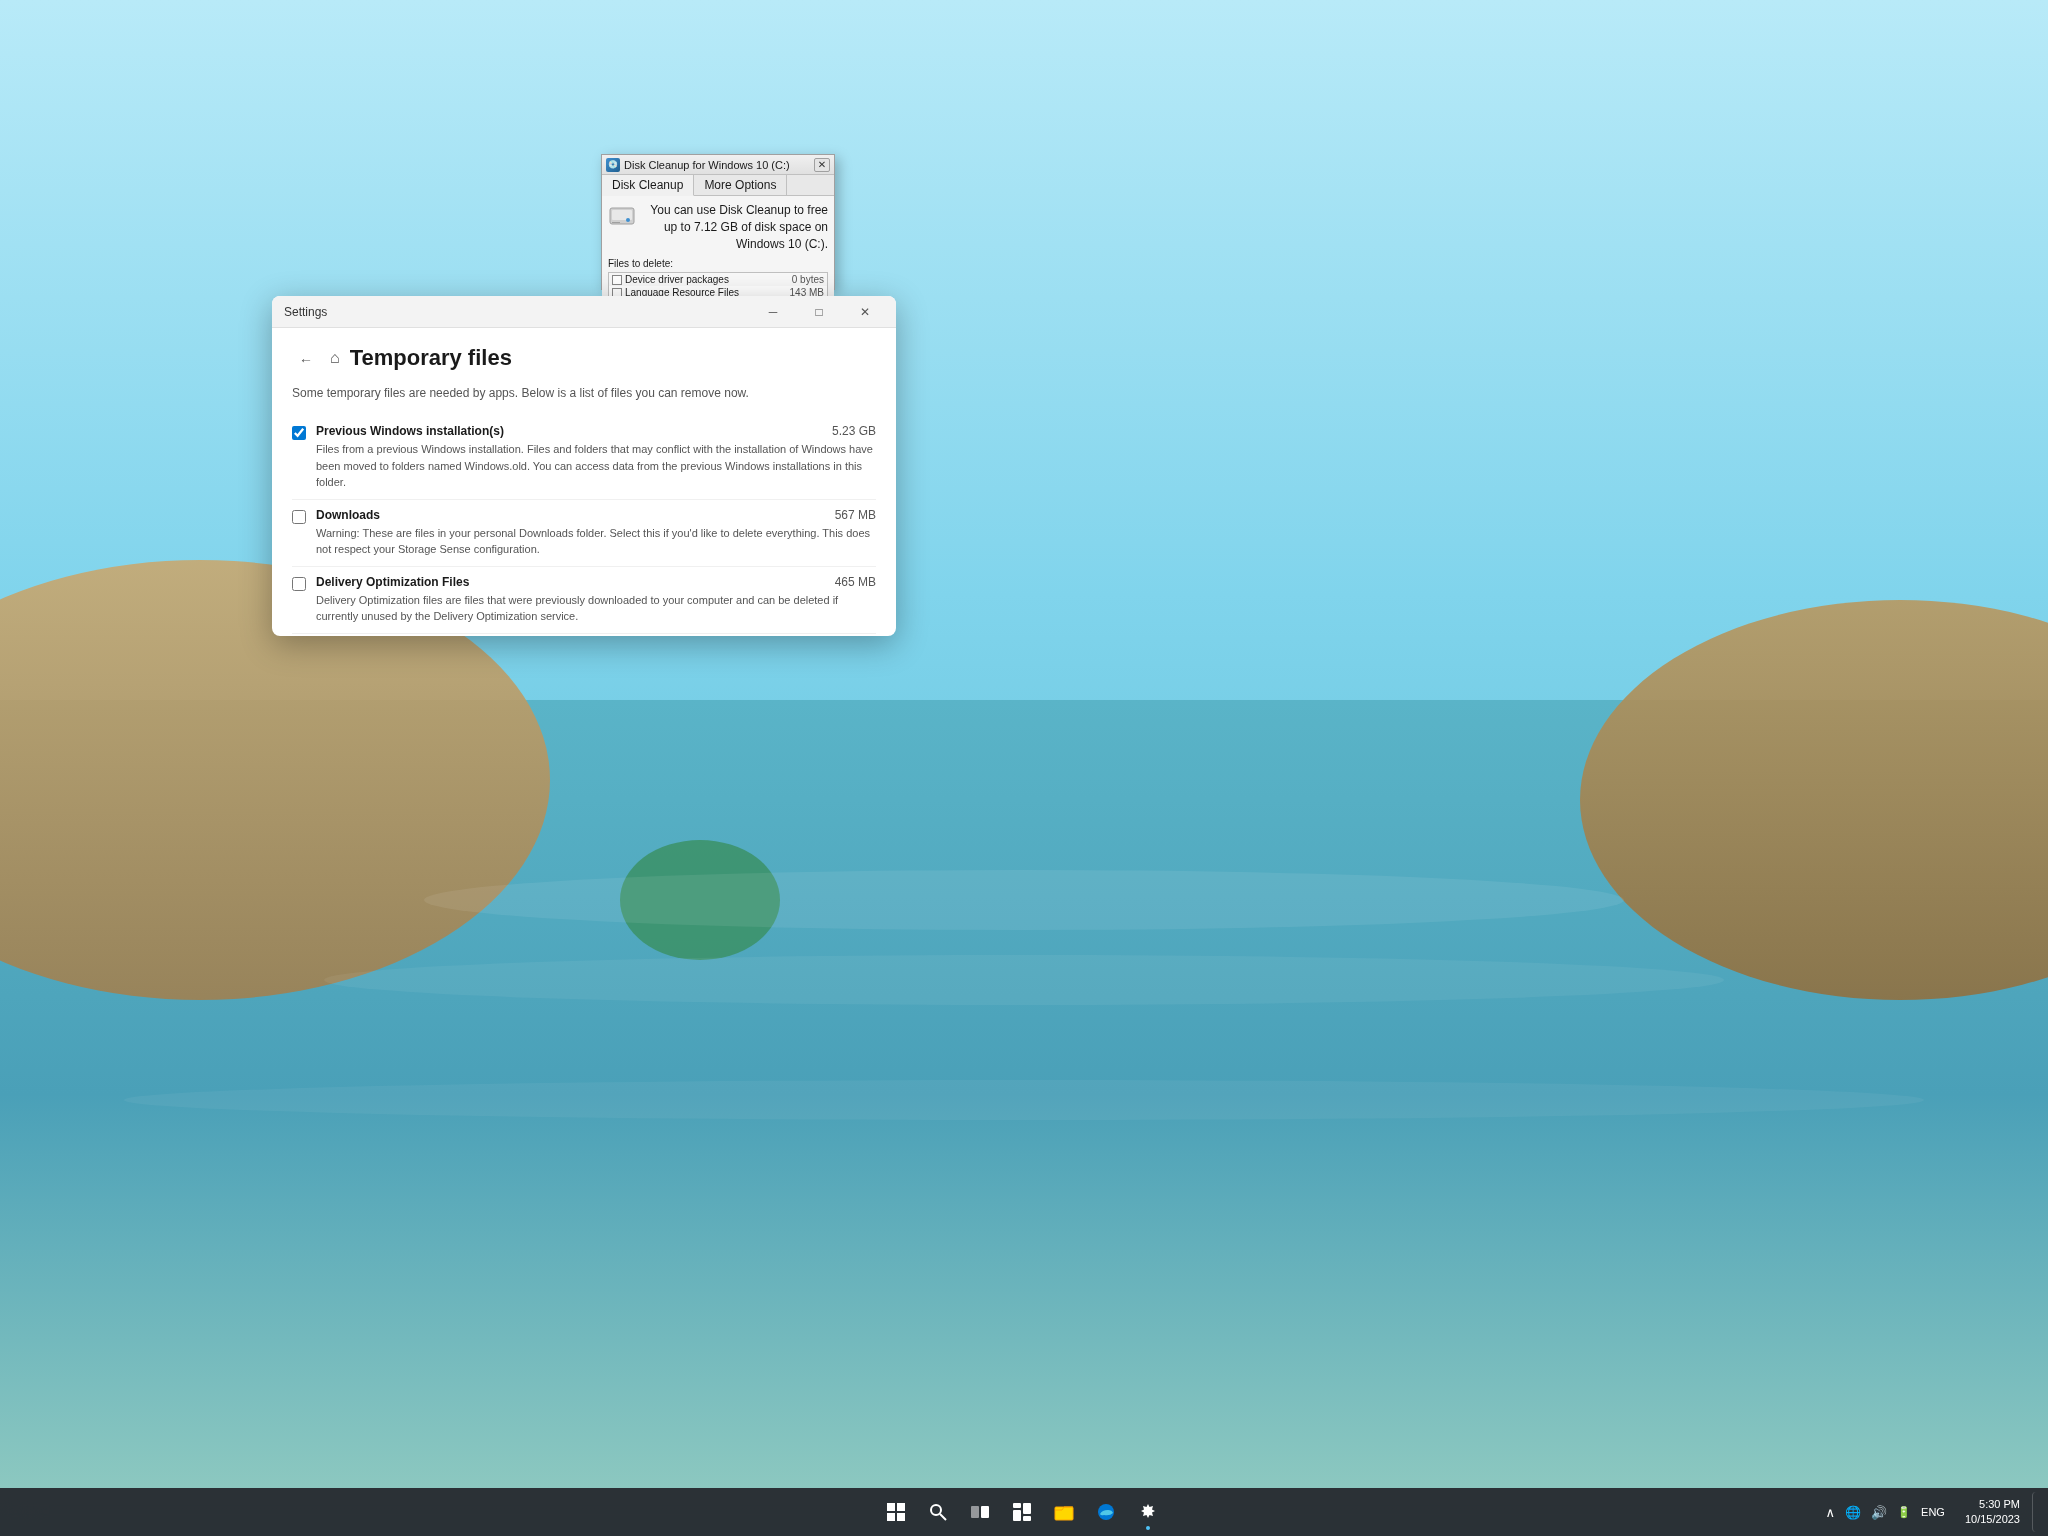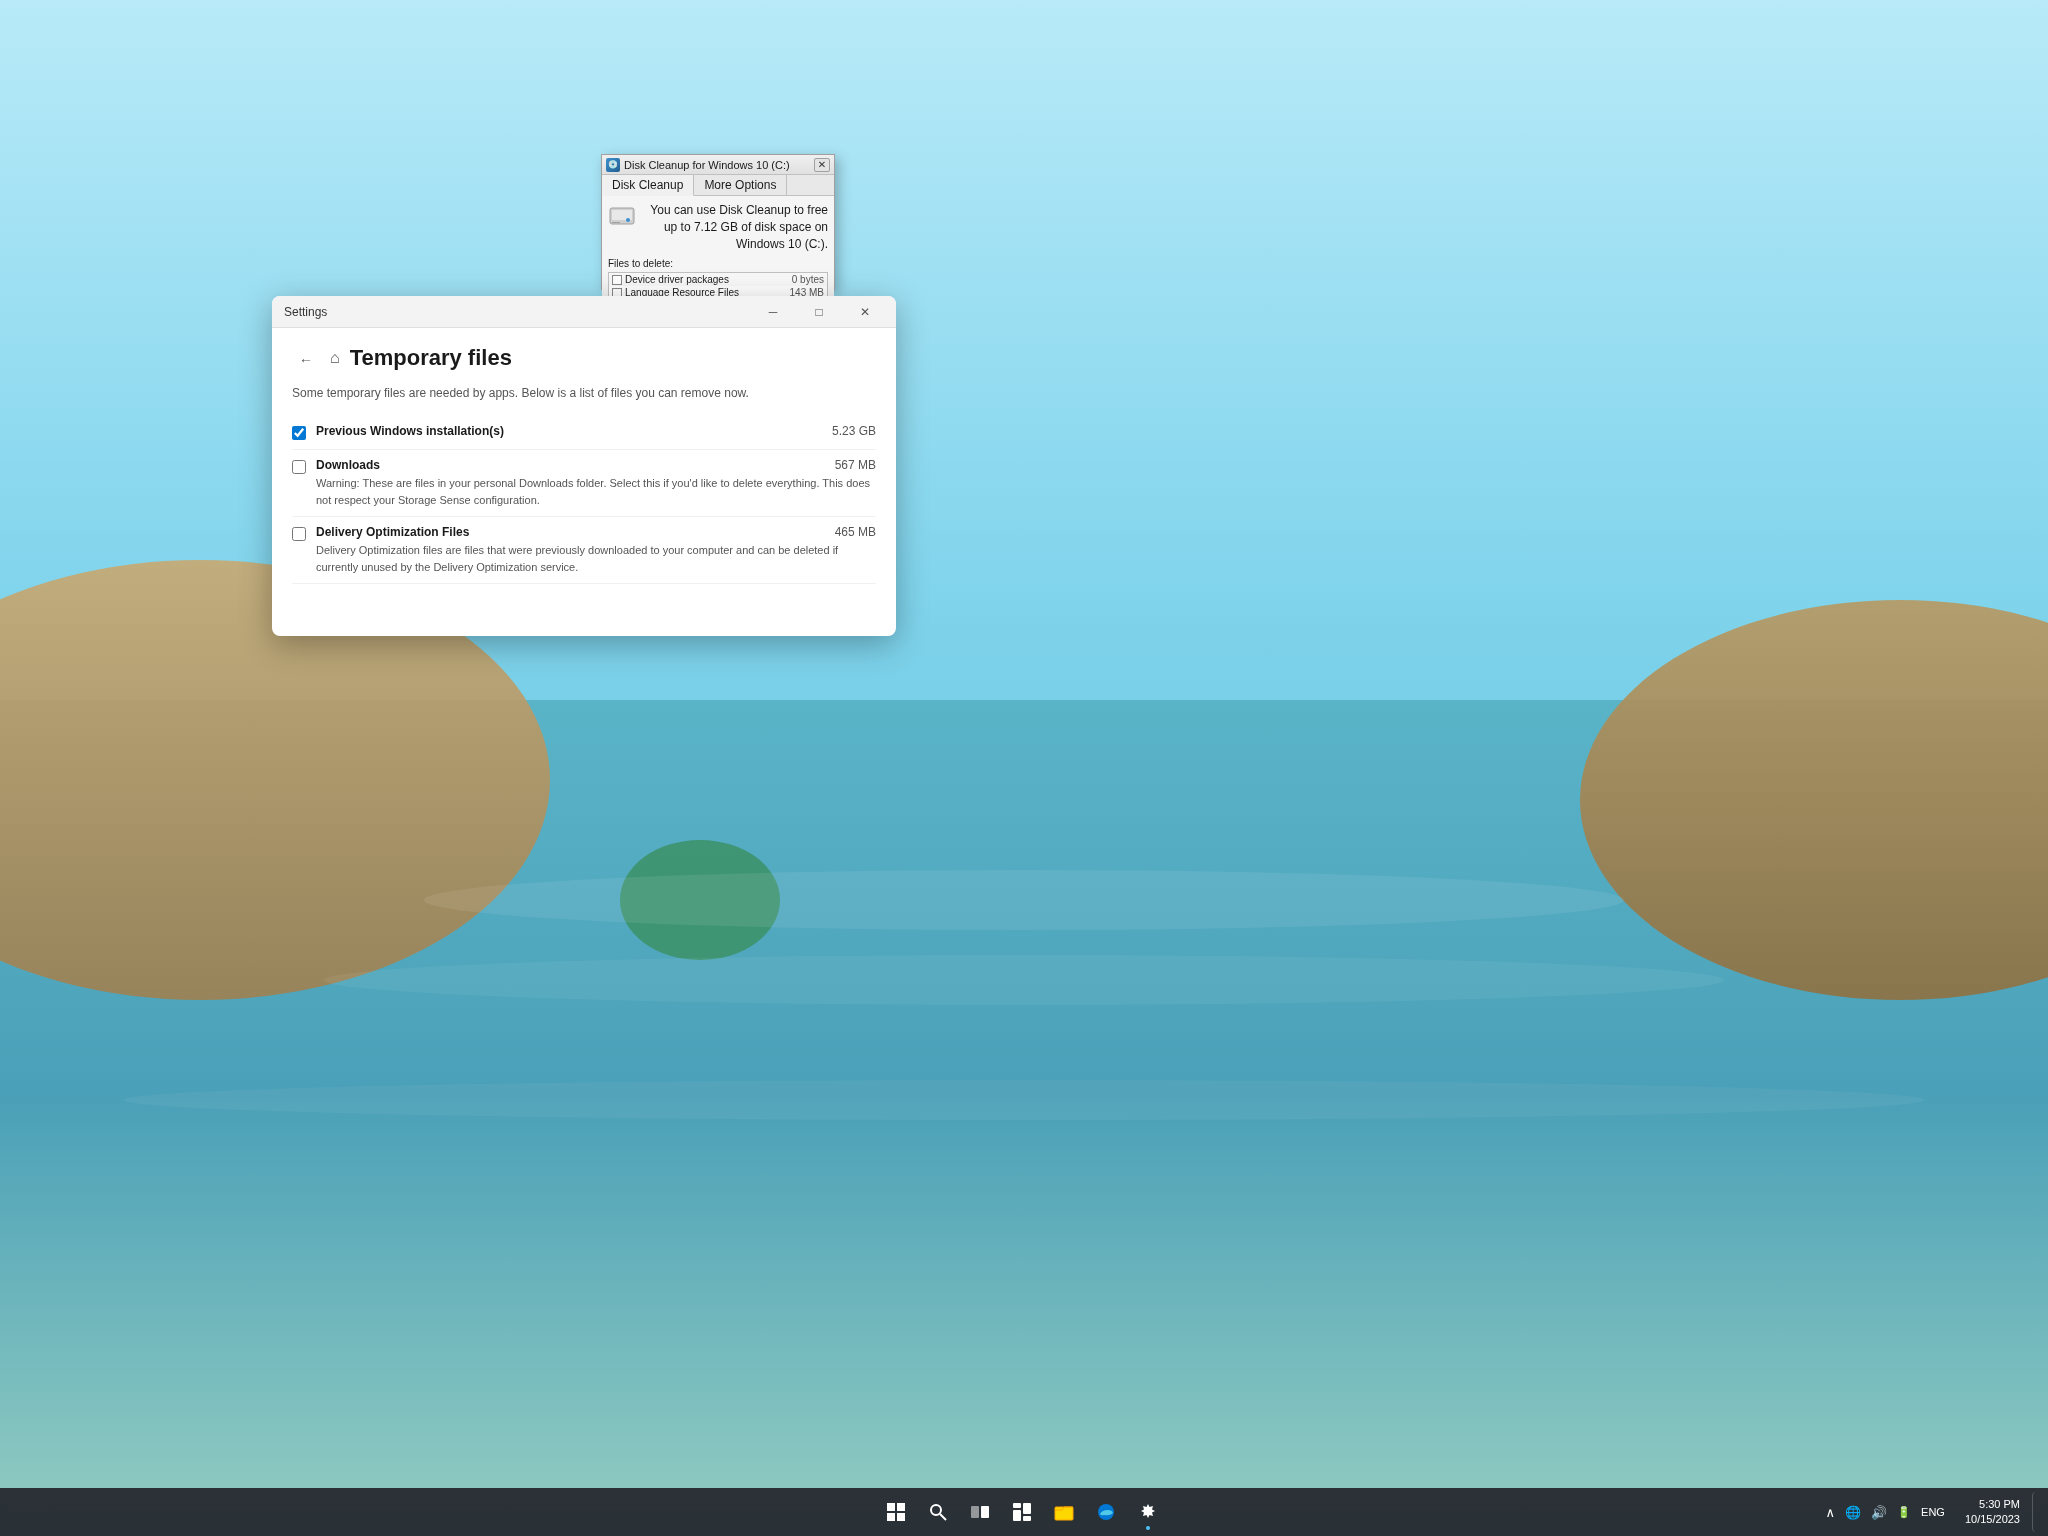--- a/index.html
+++ b/index.html
@@ -529,20 +529,21 @@
     <p class="settings-description">Some temporary files are needed by apps. Below is a list of files you can remove now.</p>
 
 
     <div class="file-item">
       <input type="checkbox" class="file-checkbox" checked="" style="">
       <div class="file-info">
         <div class="file-name-row">
           <span class="file-name">Previous Windows installation(s)</span>
           <span class="file-size">5.23 GB</span>
         </div>
+        <p class="file-desc">Files from a previous Windows installation.  Files and folders that may conflict with the installation of Windows have been moved to folders named Windows.old.  You can access data from the previous Windows installations in this folder.</p>
       </div>
     </div>
 
     <div class="file-item">
       <input type="checkbox" class="file-checkbox" style="">
       <div class="file-info">
         <div class="file-name-row">
           <span class="file-name">Downloads</span>
           <span class="file-size">567 MB</span>
         </div>

